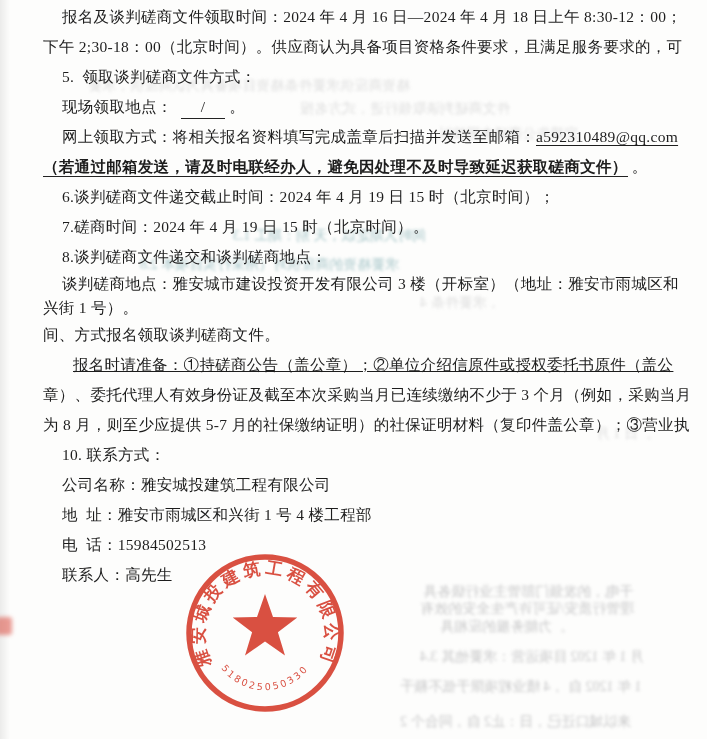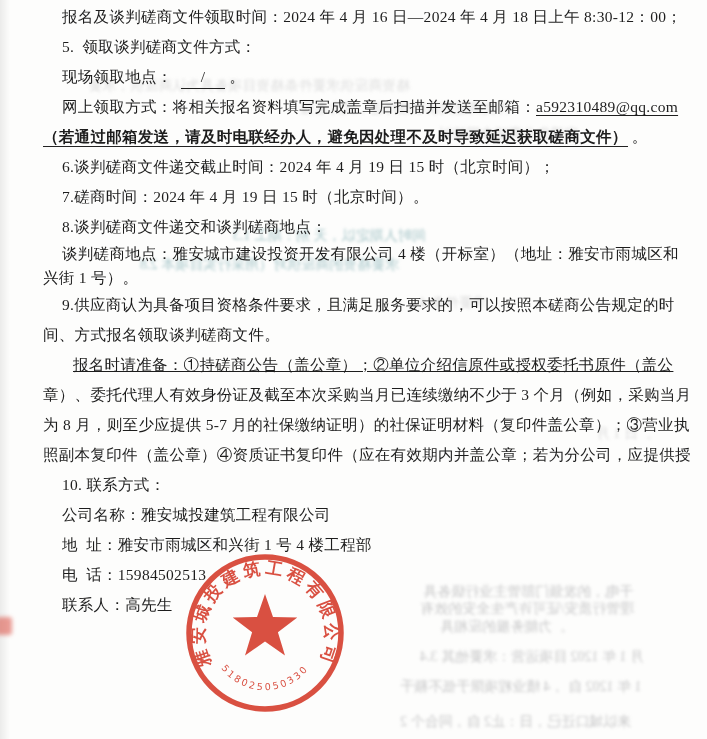--- a/index.html
+++ b/index.html
@@ -82,43 +82,42 @@
   <div class="bt bt-gray" id="bt9">理管行质安/证可许产生全安的效有</div>
   <div class="bt bt-gray" id="bt10">。力能务服的应相具</div>
   <div class="bt bt-gray" id="bt11">月 1 年 1202 目项运营：求要他其 3.4</div>
   <div class="bt bt-gray" id="bt12">1 年 1202 自 ，4 绩业程项限于低不额千</div>
   <div class="bt bt-gray" id="bt13">来以城口迁已，日：止2 自，同合个 2</div>
   <div id="red-smudge"></div>
 
   <div id="doc">
 
     <div class="line ind">报名及谈判磋商文件领取时间：2024 年 4 月 16 日—2024 年 4 月 18 日上午 8:30-12：00；</div>
+    <div class="line">下午 2;30-18：00（北京时间）。供应商认为具备项目资格条件要求，且满足服务要求的，可</div>
 
     <div class="line ind">5.  领取谈判磋商文件方式：</div>
 
     <div class="line ind"><span>现场领取地点：  </span><span class="slashfield">/</span><span> 。</span></div>
 
     <div class="line ind"><span>网上领取方式：将相关报名资料填写完成盖章后扫描并发送至邮箱：</span><span class="u">a592310489@qq.com</span></div>
 
     <div class="line"><span class="bold u2">（若通过邮箱发送，请及时电联经办人，避免因处理不及时导致延迟获取磋商文件）</span><span> 。</span></div>
 
     <div class="line ind">6.谈判磋商文件递交截止时间：2024 年 4 月 19 日 15 时（北京时间）；</div>
     <div class="line ind">7.磋商时间：2024 年 4 月 19 日 15 时（北京时间）。</div>
 
     <div class="line ind">8.谈判磋商文件递交和谈判磋商地点：</div>
-    <div class="line ind tight2">谈判磋商地点：雅安城市建设投资开发有限公司 4 楼（开标室）（地址：雅安市雨城区和</div>
+    <div class="line ind tight2">谈判磋商地点：雅安城市建设投资开发有限公司 3 楼（开标室）（地址：雅安市雨城区和</div>
     <div class="line tight2">兴街 1 号）。</div>
 
-    <div class="line ind">9.供应商认为具备项目资格条件要求，且满足服务要求的，可以按照本磋商公告规定的时</div>
     <div class="line">间、方式报名领取谈判磋商文件。</div>
 
     <div class="line ind2">报名时请准备：①持磋商公告（盖公章）；②单位介绍信原件或授权委托书原件（盖公</div>
     <div class="line">章）、委托代理人有效身份证及截至本次采购当月已连续缴纳不少于 3 个月（例如，采购当月</div>
     <div class="line">为 8 月，则至少应提供 5-7 月的社保缴纳证明）的社保证明材料（复印件盖公章）；③营业执</div>
-    <div class="line">照副本复印件（盖公章）④资质证书复印件（应在有效期内并盖公章；若为分公司，应提供授</div>
 
     <div class="line ind">10. 联系方式：</div>
     <div class="line ind">公司名称：雅安城投建筑工程有限公司</div>
     <div class="line ind">地  址：雅安市雨城区和兴街 1 号 4 楼工程部</div>
     <div class="line ind">电  话：15984502513</div>
     <div class="line ind">联系人：高先生</div>
 
   </div>
 
   <svg id="stamp" viewBox="0 0 162 170" xmlns="http://www.w3.org/2000/svg">

